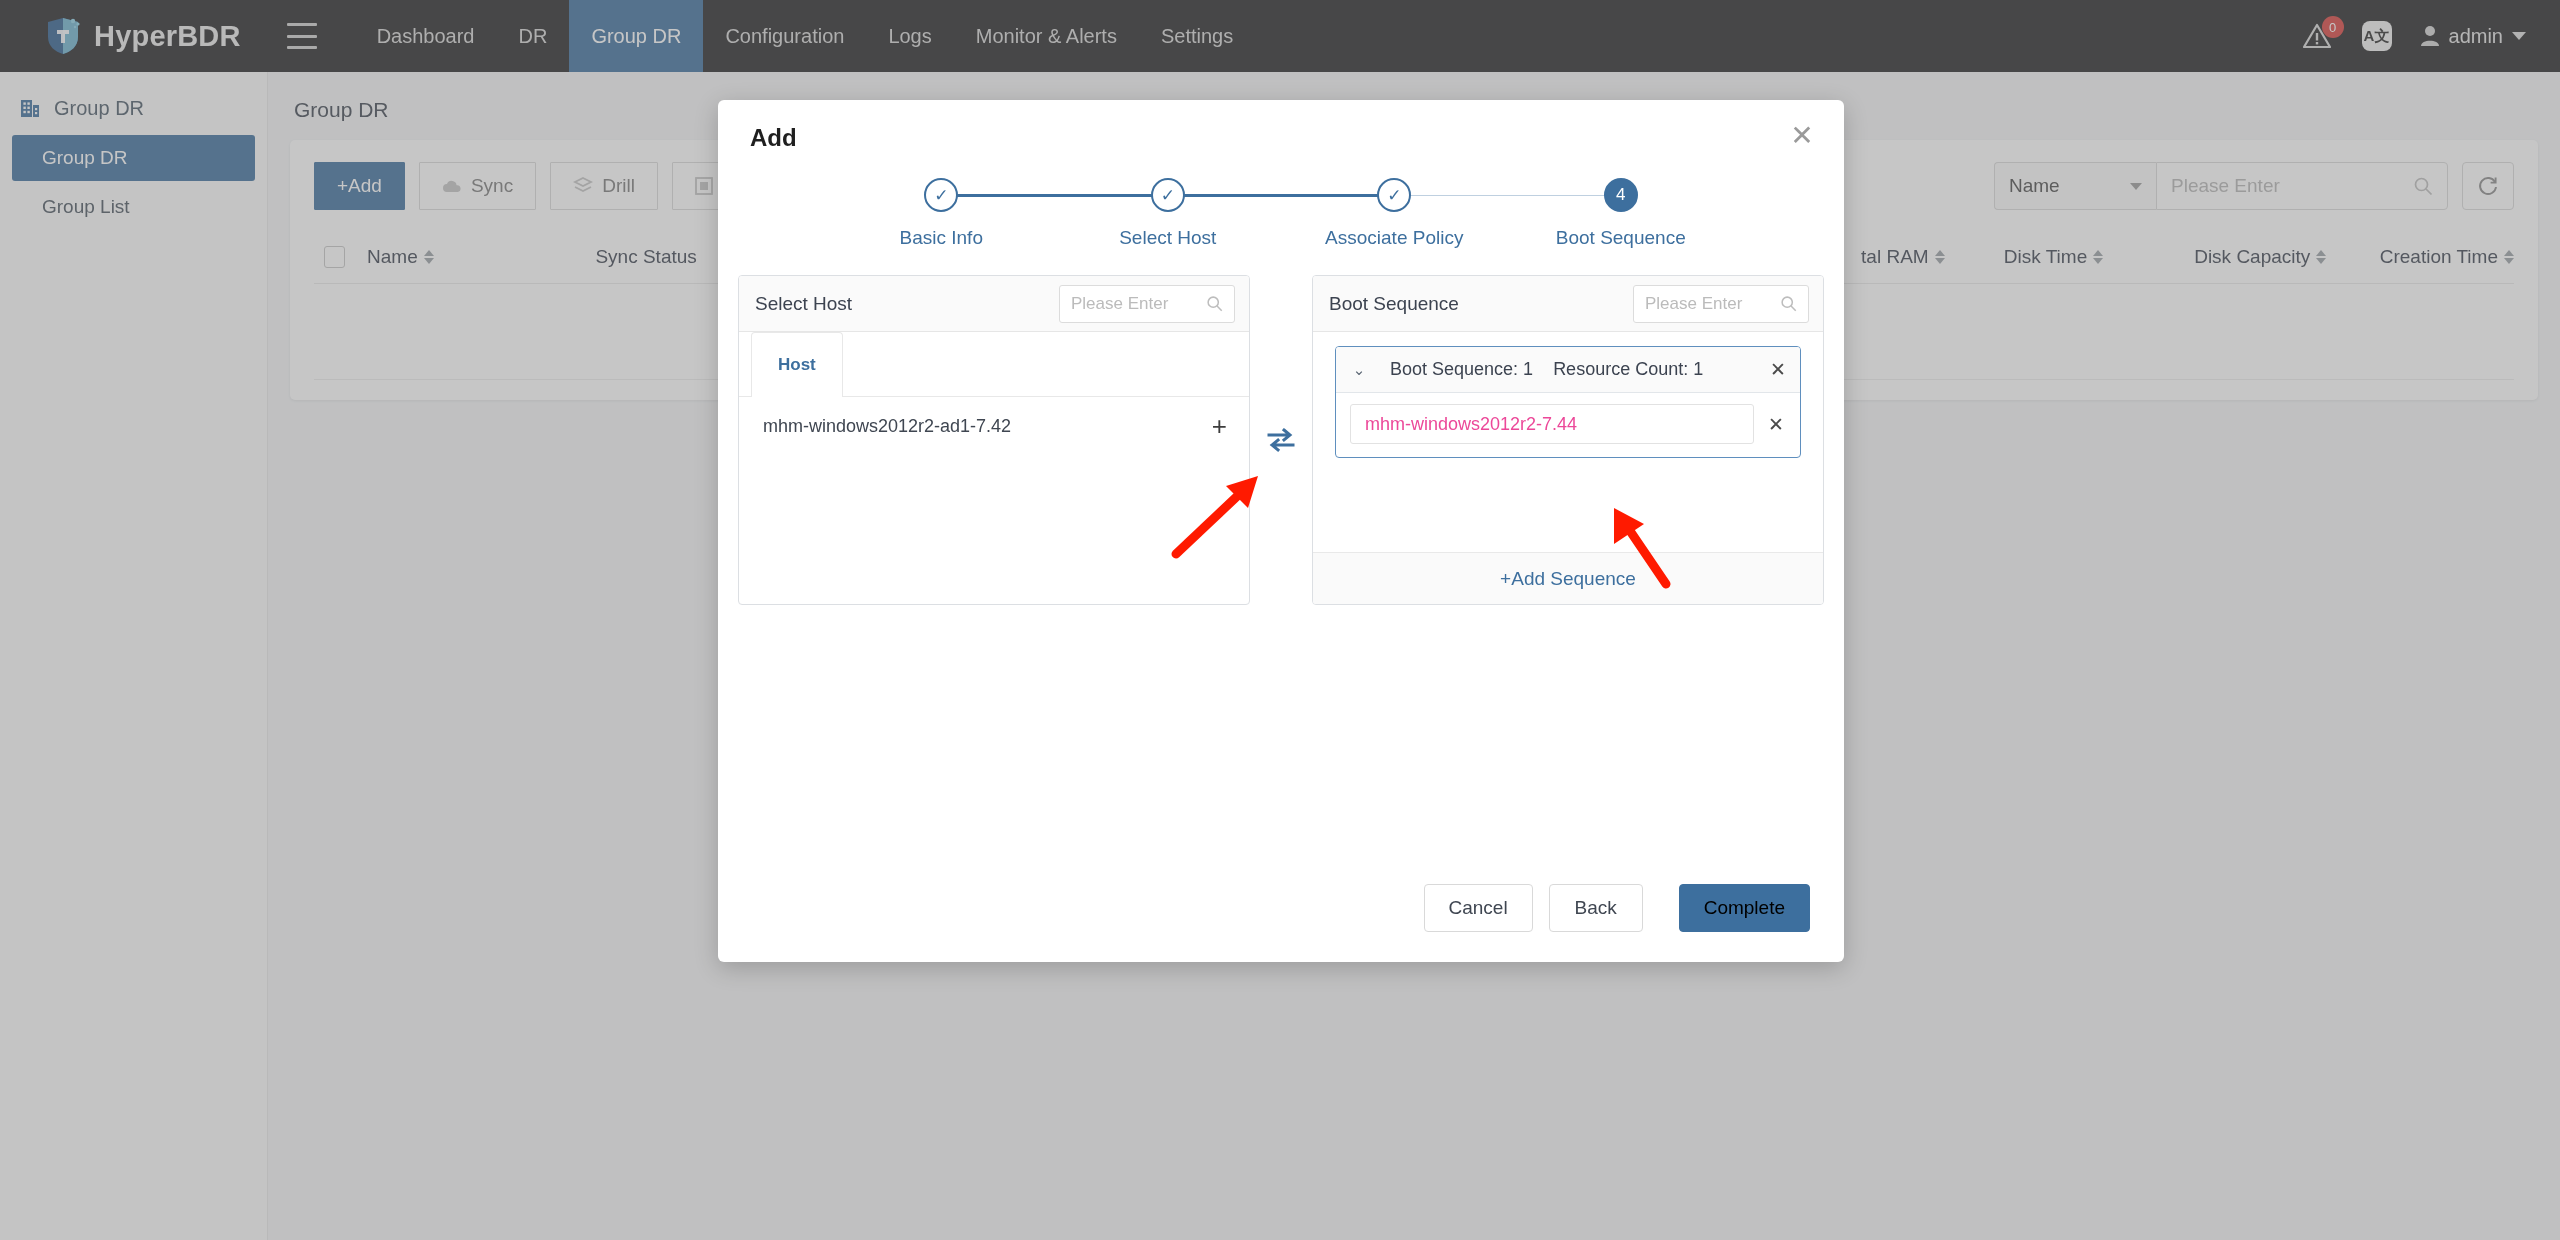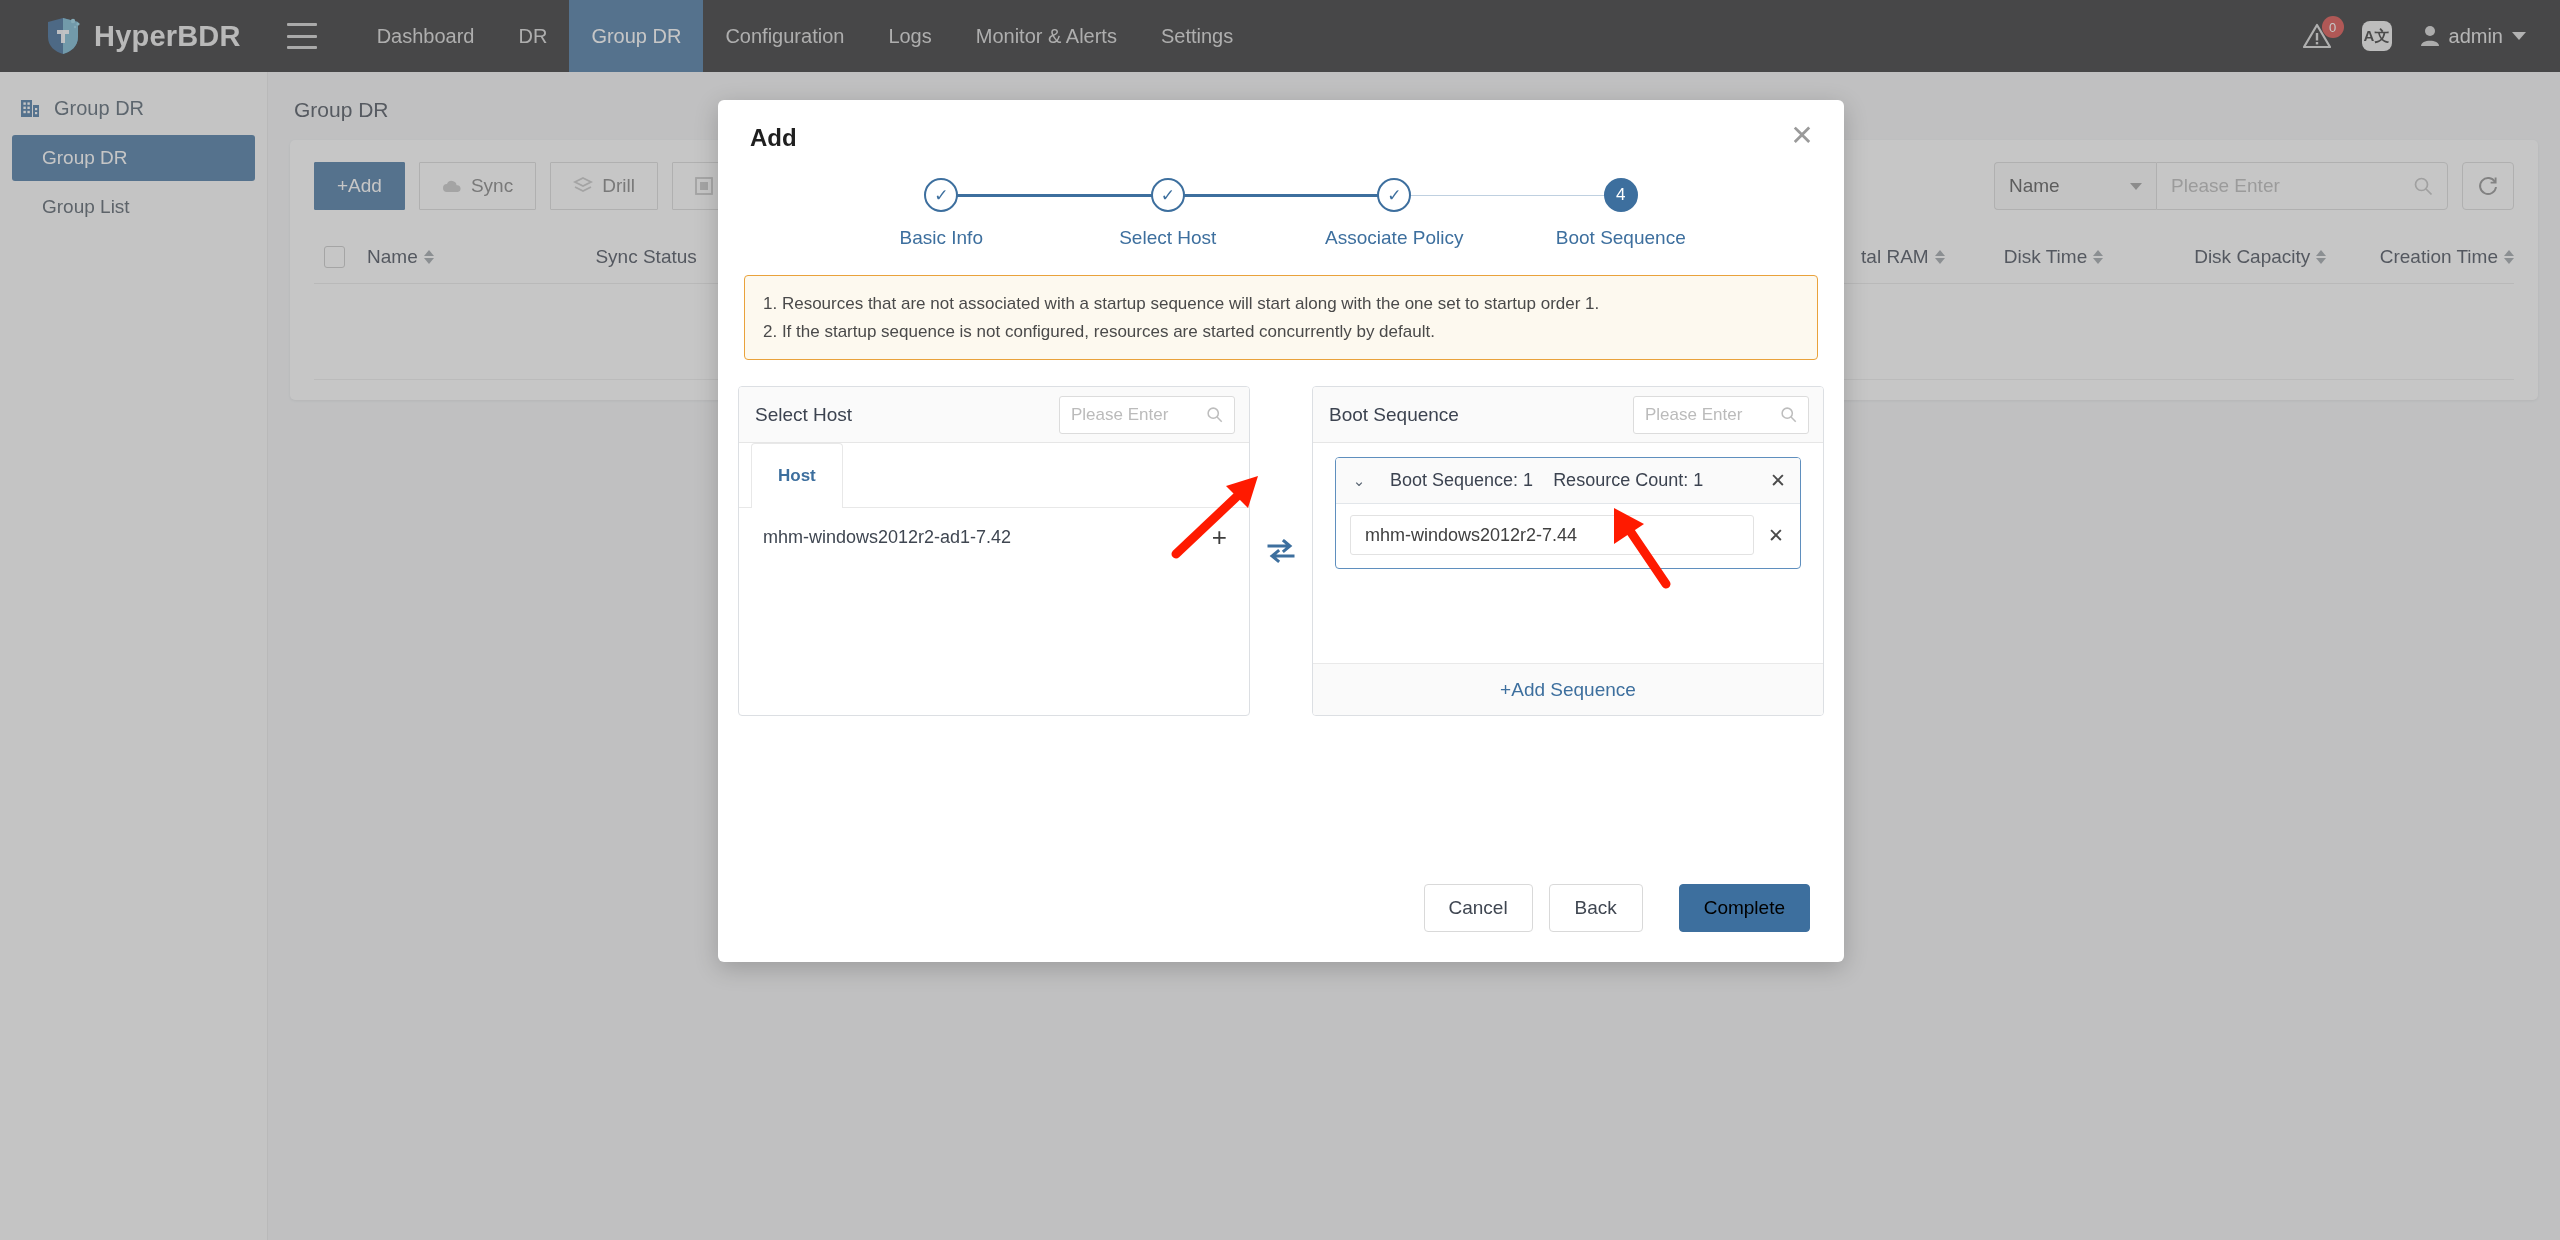--- a/index.html
+++ b/index.html
@@ -178,21 +178,21 @@
   }
   .seq-head { display: flex; align-items: center; height: 46px; background: #fafafa;
               border-bottom: 1px solid #e2e6ea; padding: 0 14px 0 12px; font-size: 18px;
               color: #3c4350; gap: 20px; }
   .seq-chevron { width: 22px; display: flex; align-items: center; justify-content: center;
                  color: #5a6673; font-size: 15px; cursor: pointer; }
   .seq-x { margin-left: auto; color: #4a4a4a; font-size: 19px; cursor: pointer; }
   .seq-item { display: flex; align-items: center; padding: 11px 14px 13px 14px; gap: 12px; }
   .seq-item-name {
     flex: 1; height: 40px; border: 1px solid #e2e2e2; border-radius: 3px;
-    display: flex; align-items: center; padding: 0 14px; font-size: 18px; color: #404040;
+    display: flex; align-items: center; padding: 0 14px; font-size: 18px; color: #ec4899;
     background: #fff;
   }
   .seq-item-x { color: #4a4a4a; font-size: 19px; cursor: pointer; width:20px; text-align:center; }
   .add-seq {
     height: 52px; background: #fafafa; border-top: 1px solid #e9e9e9;
     display: flex; align-items: center; justify-content: center; color: #3d6f9e;
     font-size: 19px; cursor: pointer;
   }
 
   .modal-foot { margin-top: auto; display: flex; justify-content: flex-end;
@@ -402,24 +402,20 @@
         <div class="bar thin"></div>
         <div class="dot">✓</div>
         <div class="lbl">Associate Policy</div>
       </div>
       <div class="step active">
         <div class="dot">4</div>
         <div class="lbl">Boot Sequence</div>
       </div>
     </div>
 
-    <div class="notice">
-      <div>1. Resources that are not associated with a startup sequence will start along with the one set to startup order 1.</div>
-      <div>2. If the startup sequence is not configured, resources are started concurrently by default.</div>
-    </div>
 
     <div class="transfer">
 
       <div class="panel" style="height:330px">
         <div class="panel-head">
           <span class="panel-title">Select Host</span>
           <div class="panel-search">
             <span>Please Enter</span>
             <svg width="17" height="17" viewBox="0 0 20 20">
               <circle cx="8.5" cy="8.5" r="6" fill="none" stroke="#bdbdbd" stroke-width="1.8"></circle>

